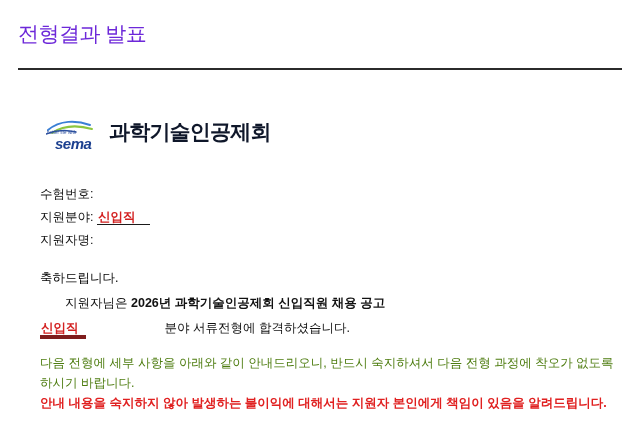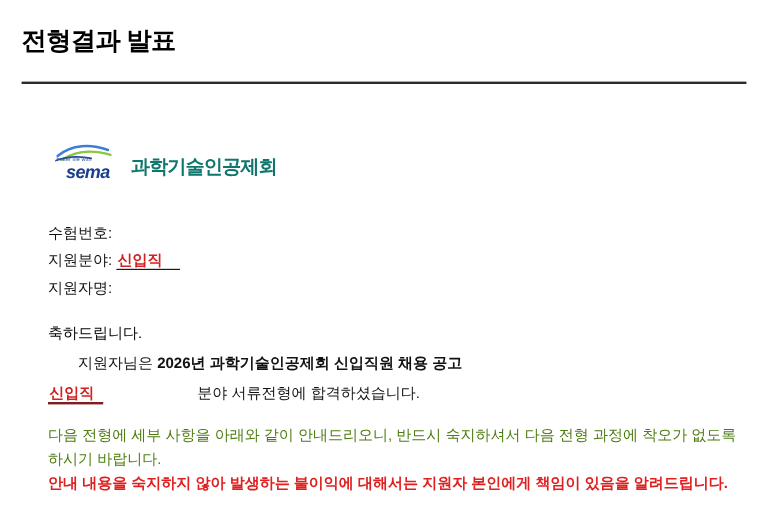--- a/index.html
+++ b/index.html
@@ -18,38 +18,37 @@
     position: relative;
     width: 640px;
     height: 422px;
     box-sizing: border-box;
   }
   .page-title {
     position: absolute;
     left: 18px;
     top: 20px;
     font-size: 21px;
-    font-weight: bold;
+    font-weight: normal;
     letter-spacing: -0.5px;
-    color: #000000;
+    color: #6d28d9;
   }
   .title-rule {
     position: absolute;
     left: 18px;
     top: 68px;
     width: 604px;
     height: 2px;
     background: #2b2b2b;
   }
   .logo-block {
     position: absolute;
     left: 46px;
     top: 118px;
     display: flex;
-    align-items: flex-end;
     gap: 9px;
   }
   .logo-mark {
     position: relative;
     width: 54px;
     height: 34px;
   }
   .logo-mark svg {
     display: block;
   }
@@ -66,24 +65,24 @@
     position: absolute;
     left: 9px;
     top: 17px;
     font-size: 15px;
     font-weight: bold;
     font-style: italic;
     color: #1b3f8f;
     letter-spacing: -0.5px;
   }
   .logo-text {
-    font-size: 16px;
+    font-size: 21px;
     font-weight: bold;
     letter-spacing: -0.8px;
-    color: #0f766e;
+    color: #0f172a;
     padding-bottom: 2px;
   }
   .field-list {
     position: absolute;
     left: 40px;
     top: 183px;
     font-size: 12.5px;
     line-height: 23px;
     color: #111111;
   }
@@ -123,21 +122,21 @@
     font-weight: bold;
     text-align: right;
   }
   .line2 {
     display: block;
     margin-top: 3px;
   }
   .red-under {
     color: #d32020;
     font-weight: bold;
-    border-bottom: 2px solid #7f1d1d;
+    border-bottom: 4px solid #7f1d1d;
     padding: 0 1px;
   }
   .red-under .pad {
     color: transparent;
   }
   .gap-after-field {
     display: inline-block;
     width: 78px;
   }
   .para-guide {

